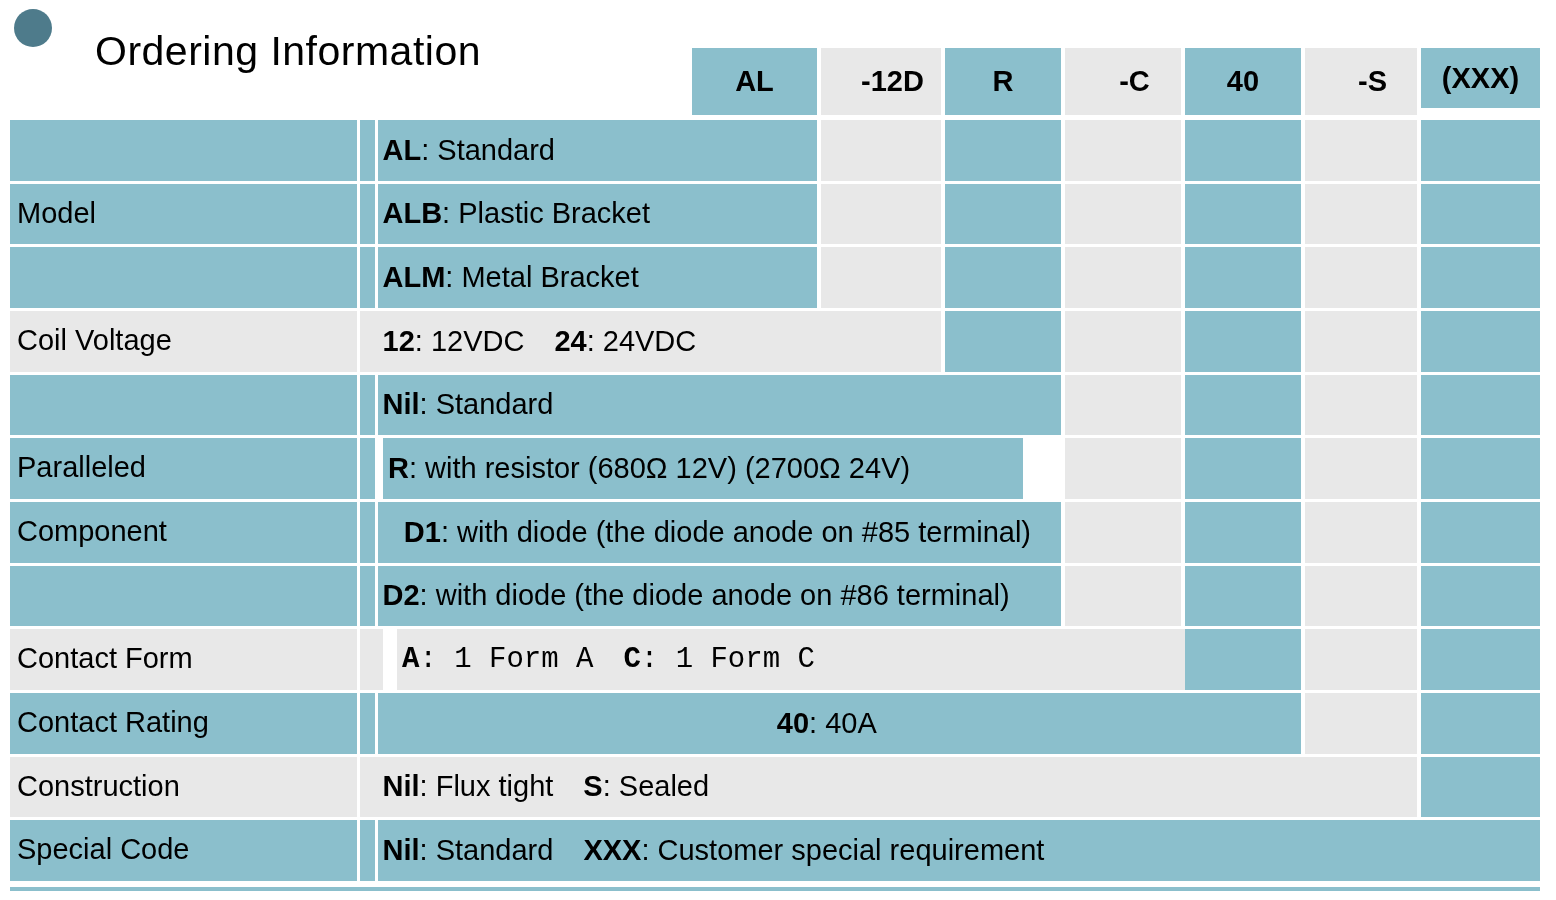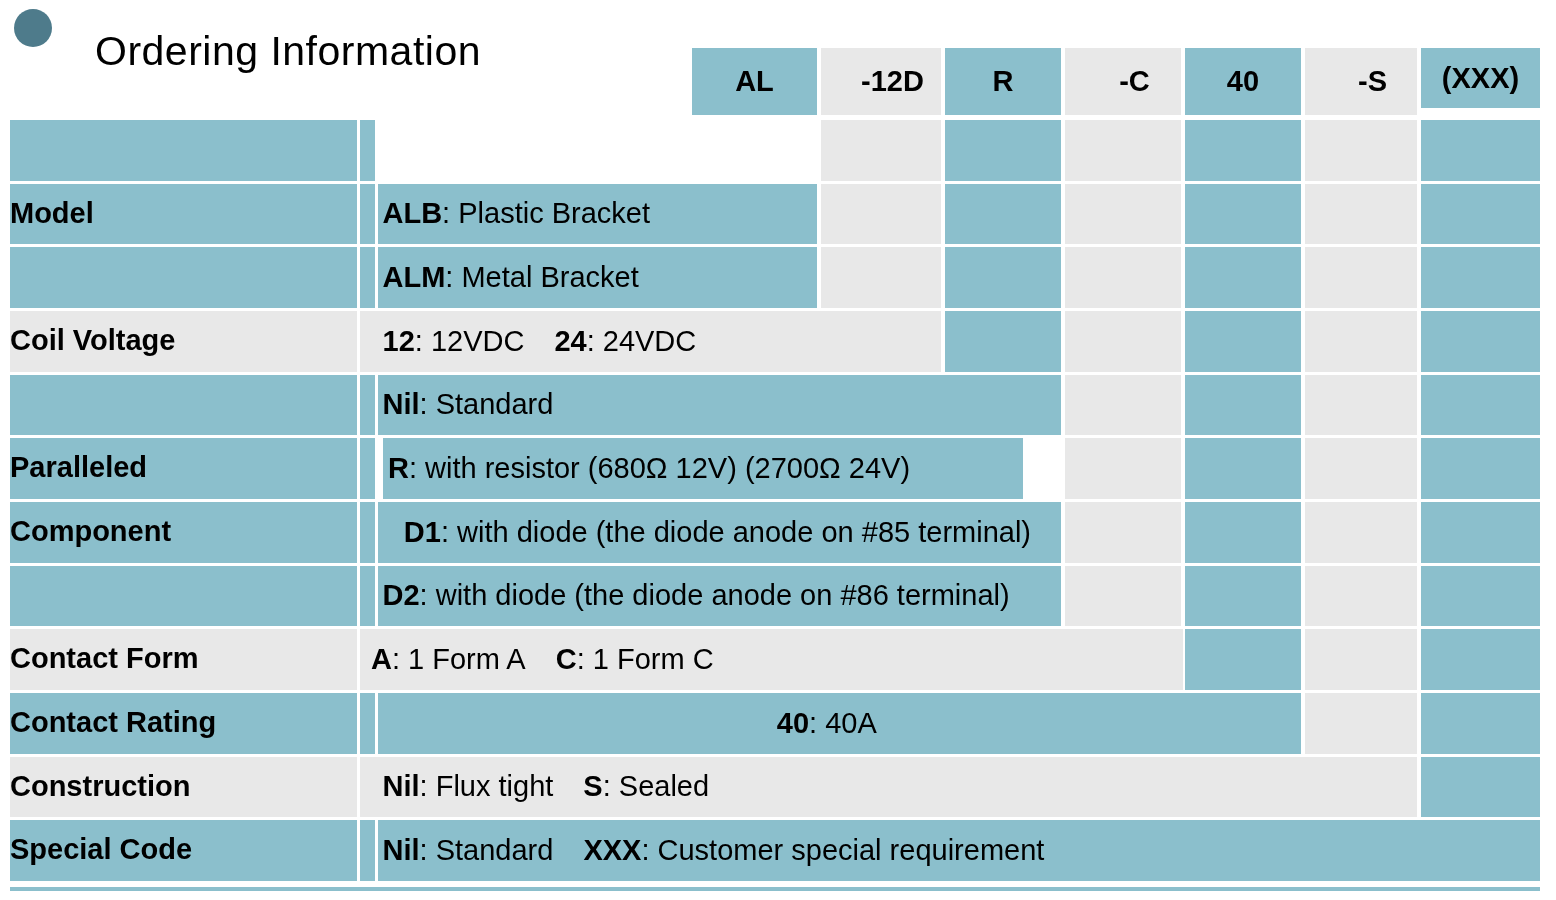--- a/index.html
+++ b/index.html
@@ -10,39 +10,42 @@
   #table{position:absolute;left:0;top:0;width:100%;height:100%;}
   .cell{position:absolute;box-sizing:border-box;}
   .teal{background:var(--teal);}
   .gray{background:var(--gray);padding-left:23px;}
   .txt{display:flex;align-items:center;font-size:29px;white-space:nowrap;overflow:visible;}
   .hdr{justify-content:center;font-weight:700;}
   .desc{padding-left:5px;}
   .desc .entry{margin-right:30px;}
   .desc b{font-weight:700;}
   .lbltext{position:absolute;display:flex;flex-direction:column;justify-content:center;
-           font-weight:700;font-size:29px;padding-left:0;line-height:63.7px;white-space:nowrap;}
+           font-weight:400;font-size:29px;padding-left:7px;line-height:63.7px;white-space:nowrap;}
   .bottom-rule{position:absolute;left:10px;top:887px;width:1530px;height:4px;background:var(--teal);}
 </style>
 </head>
 <body>
 
 <div class="canvas">
   <span class="bullet"></span>
   <h1 class="title">Ordering Information</h1>
   <div id="table">
       <div class="cell txt hdr teal" style="left: 692px; top: 48px; width: 125px; height: 67px;">AL</div>
       <div class="cell txt hdr gray" style="left: 821px; top: 48px; width: 120px; height: 67px;">-12D</div>
       <div class="cell txt hdr teal" style="left: 945px; top: 48px; width: 116px; height: 67px;">R</div>
       <div class="cell txt hdr gray" style="left: 1065px; top: 48px; width: 116px; height: 67px;">-C</div>
       <div class="cell txt hdr teal" style="left: 1185px; top: 48px; width: 116px; height: 67px;">40</div>
       <div class="cell txt hdr gray" style="left: 1305px; top: 48px; width: 112px; height: 67px;">-S</div>
       <div class="cell txt hdr teal" style="left: 1421px; top: 48px; width: 119px; height: 60px;">(XXX)</div>
       <div class="cell teal" style="left: 10px; top: 119.5px; width: 347px; height: 61px;"></div>
       <div class="cell teal" style="left: 359.5px; top: 119.5px; width: 15.5px; height: 61px;"></div>
+      <div class="cell txt desc teal" style="left: 377.5px; top: 119.5px; width: 439.5px; height: 61px;">
+        <span class="entry"><b>AL</b>: Standard</span>
+      </div>
       <div class="cell gray" style="left: 821px; top: 119.5px; width: 120px; height: 61px;"></div>
       <div class="cell teal" style="left: 945px; top: 119.5px; width: 116px; height: 61px;"></div>
       <div class="cell gray" style="left: 1065px; top: 119.5px; width: 116px; height: 61px;"></div>
       <div class="cell teal" style="left: 1185px; top: 119.5px; width: 116px; height: 61px;"></div>
       <div class="cell gray" style="left: 1305px; top: 119.5px; width: 112px; height: 61px;"></div>
       <div class="cell teal" style="left: 1421px; top: 119.5px; width: 119px; height: 61px;"></div>
       <div class="cell teal" style="left: 10px; top: 183.5px; width: 347px; height: 60px;"></div>
       <div class="cell teal" style="left: 359.5px; top: 183.5px; width: 15.5px; height: 60px;"></div>
       <div class="cell txt desc teal" style="left: 377.5px; top: 183.5px; width: 439.5px; height: 60px;">
         <span class="entry"><b>ALB</b>: Plastic Bracket</span>
@@ -116,21 +119,21 @@
       <div class="cell gray" style="left: 1065px; top: 565.5px; width: 116px; height: 60px;"></div>
       <div class="cell teal" style="left: 1185px; top: 565.5px; width: 116px; height: 60px;"></div>
       <div class="cell gray" style="left: 1305px; top: 565.5px; width: 112px; height: 60px;"></div>
       <div class="cell teal" style="left: 1421px; top: 565.5px; width: 119px; height: 60px;"></div>
       <div class="lbltext" style="left: 10px; top: 373px; width: 347px; height: 254px;">
         <div>Paralleled</div>
         <div>Component</div>
       </div>
       <div class="cell gray" style="left: 10px; top: 628.5px; width: 347px; height: 61px;"></div>
       <div class="cell gray" style="left: 359.5px; top: 628.5px; width: 15.5px; height: 61px;"></div>
-      <div class="cell txt desc gray" style="left: 366px; top: 628.5px; width: 817px; height: 61px;">
+      <div class="cell txt desc gray" style="left: 397px; top: 628.5px; width: 817px; height: 61px; font-family: Liberation Mono, monospace;">
         <span class="entry"><b>A</b>: 1 Form A</span>
         <span class="entry"><b>C</b>: 1 Form C</span>
       </div>
       <div class="cell teal" style="left: 1185px; top: 628.5px; width: 116px; height: 61px;"></div>
       <div class="cell gray" style="left: 1305px; top: 628.5px; width: 112px; height: 61px;"></div>
       <div class="cell teal" style="left: 1421px; top: 628.5px; width: 119px; height: 61px;"></div>
       <div class="lbltext" style="left: 10px; top: 627px; width: 347px; height: 64px;">
         <div>Contact Form</div>
       </div>
       <div class="cell teal" style="left: 10px; top: 692.5px; width: 347px; height: 61px;"></div>

